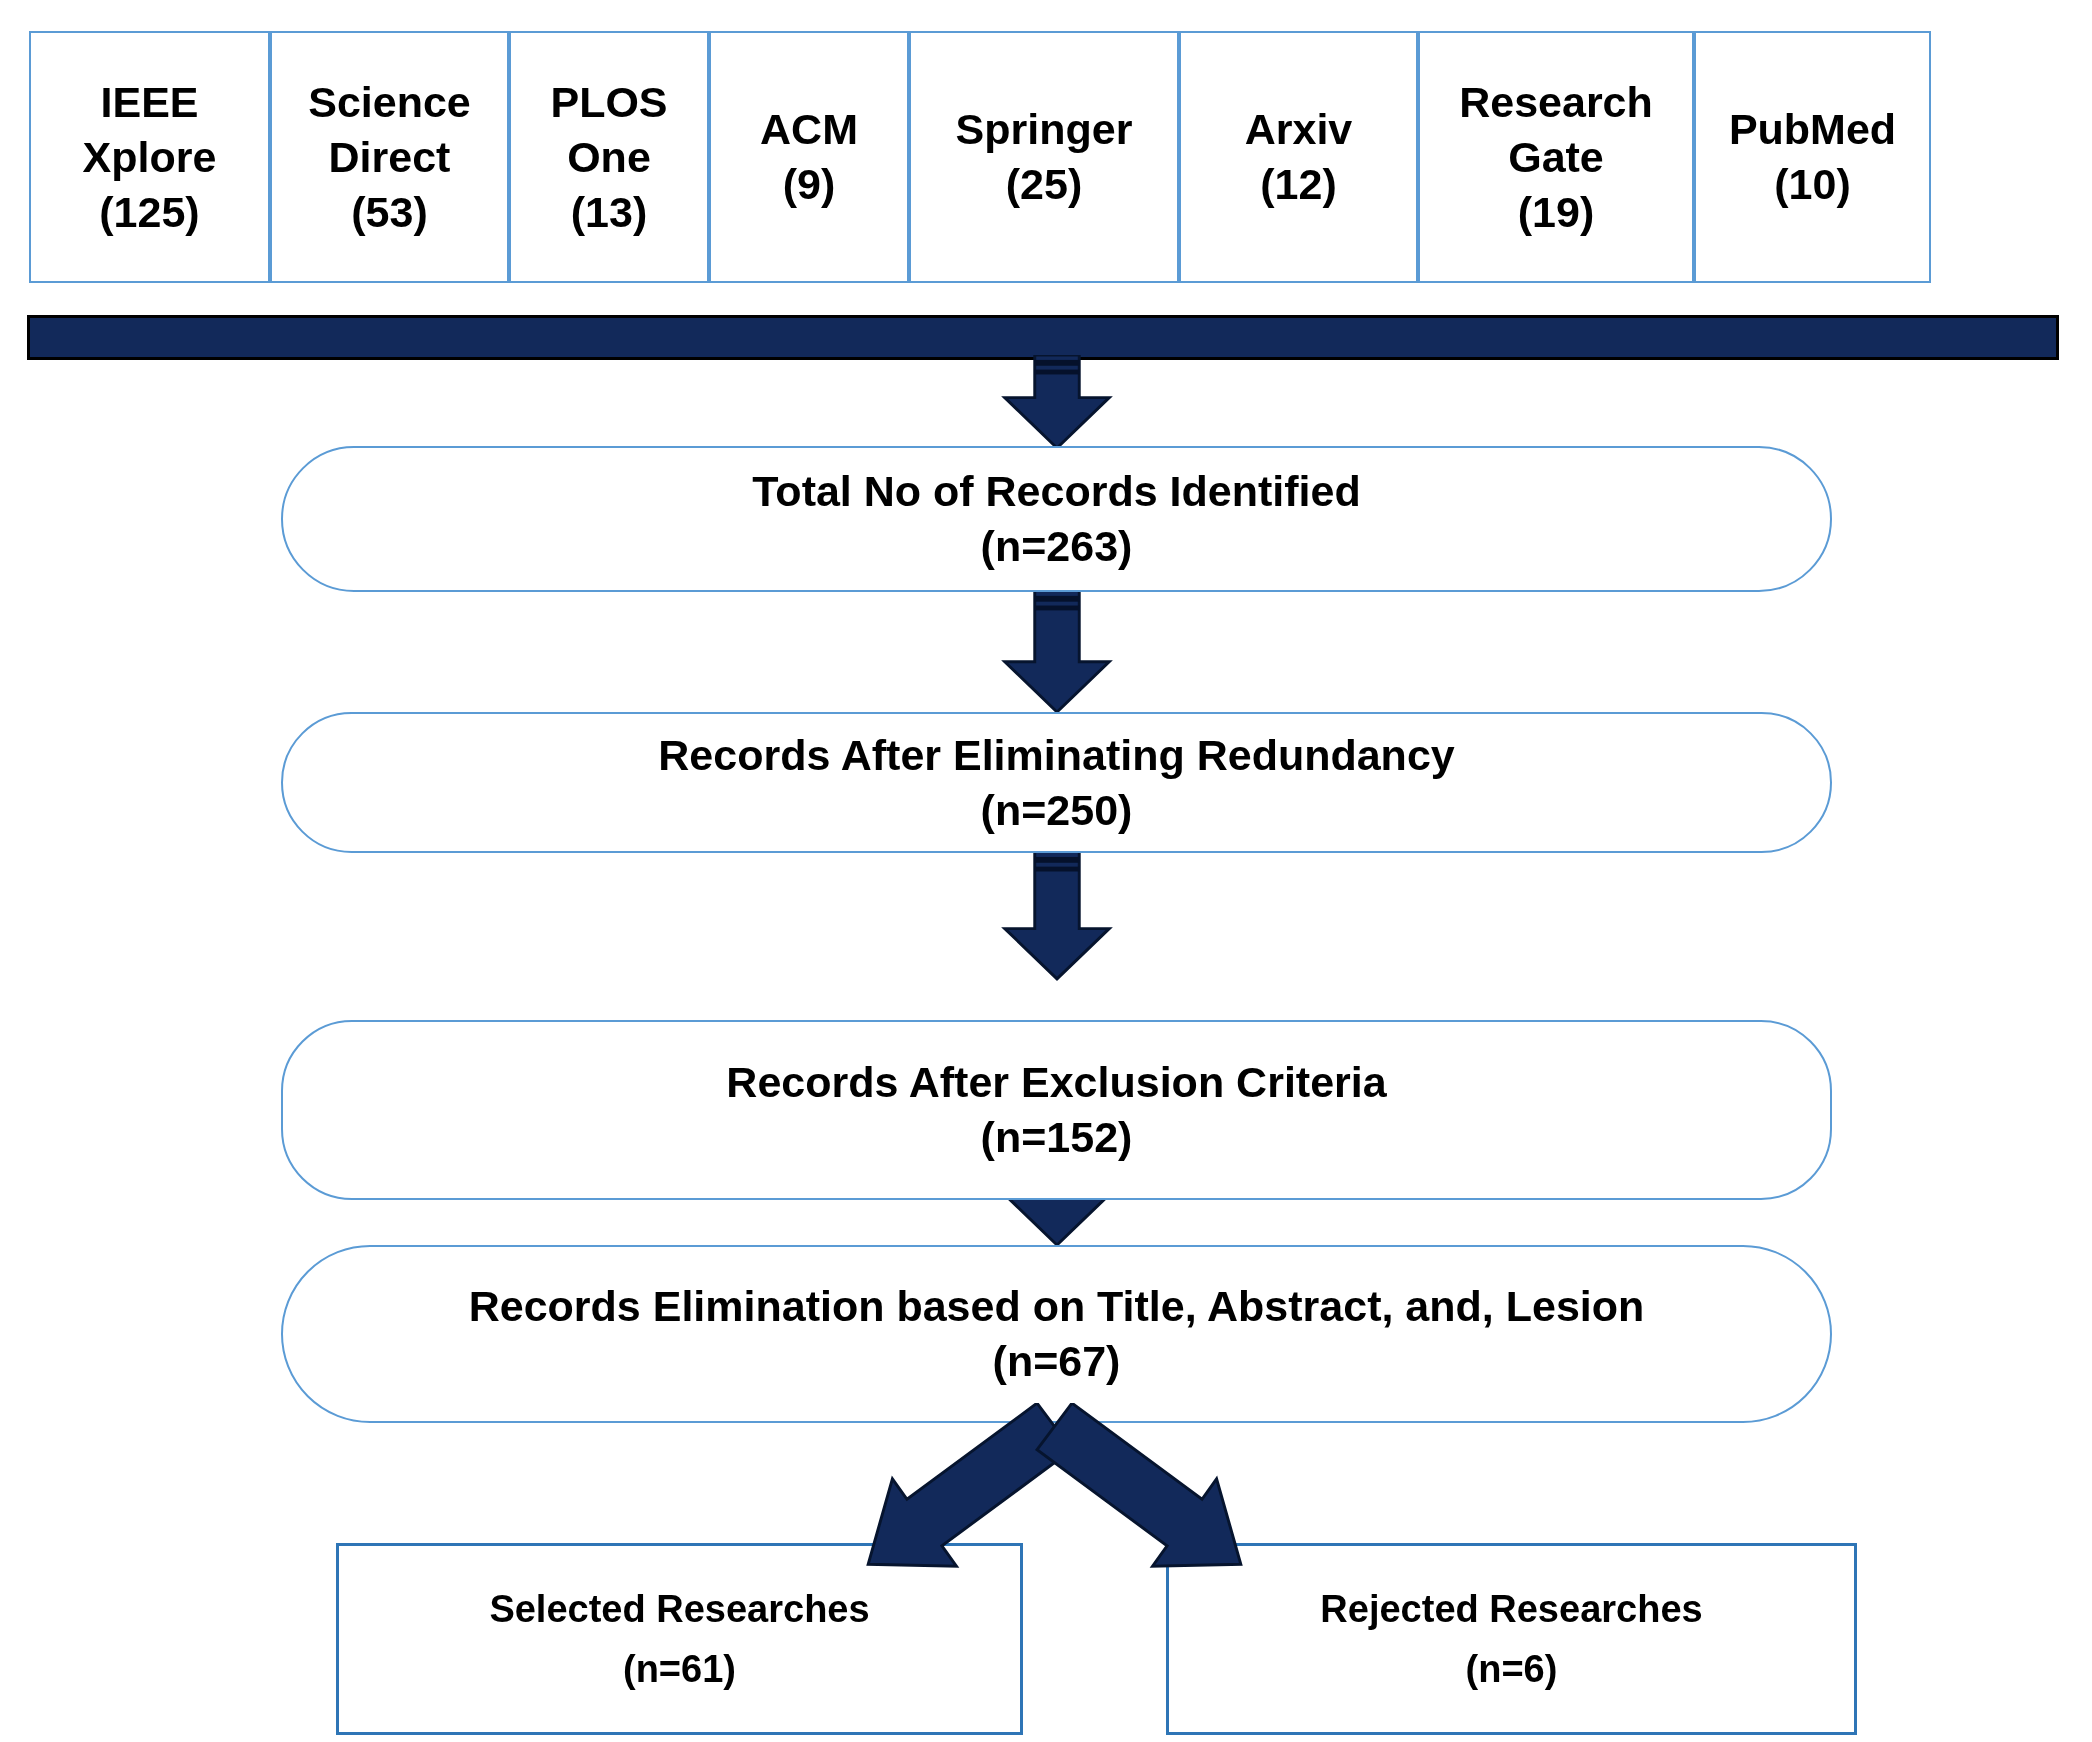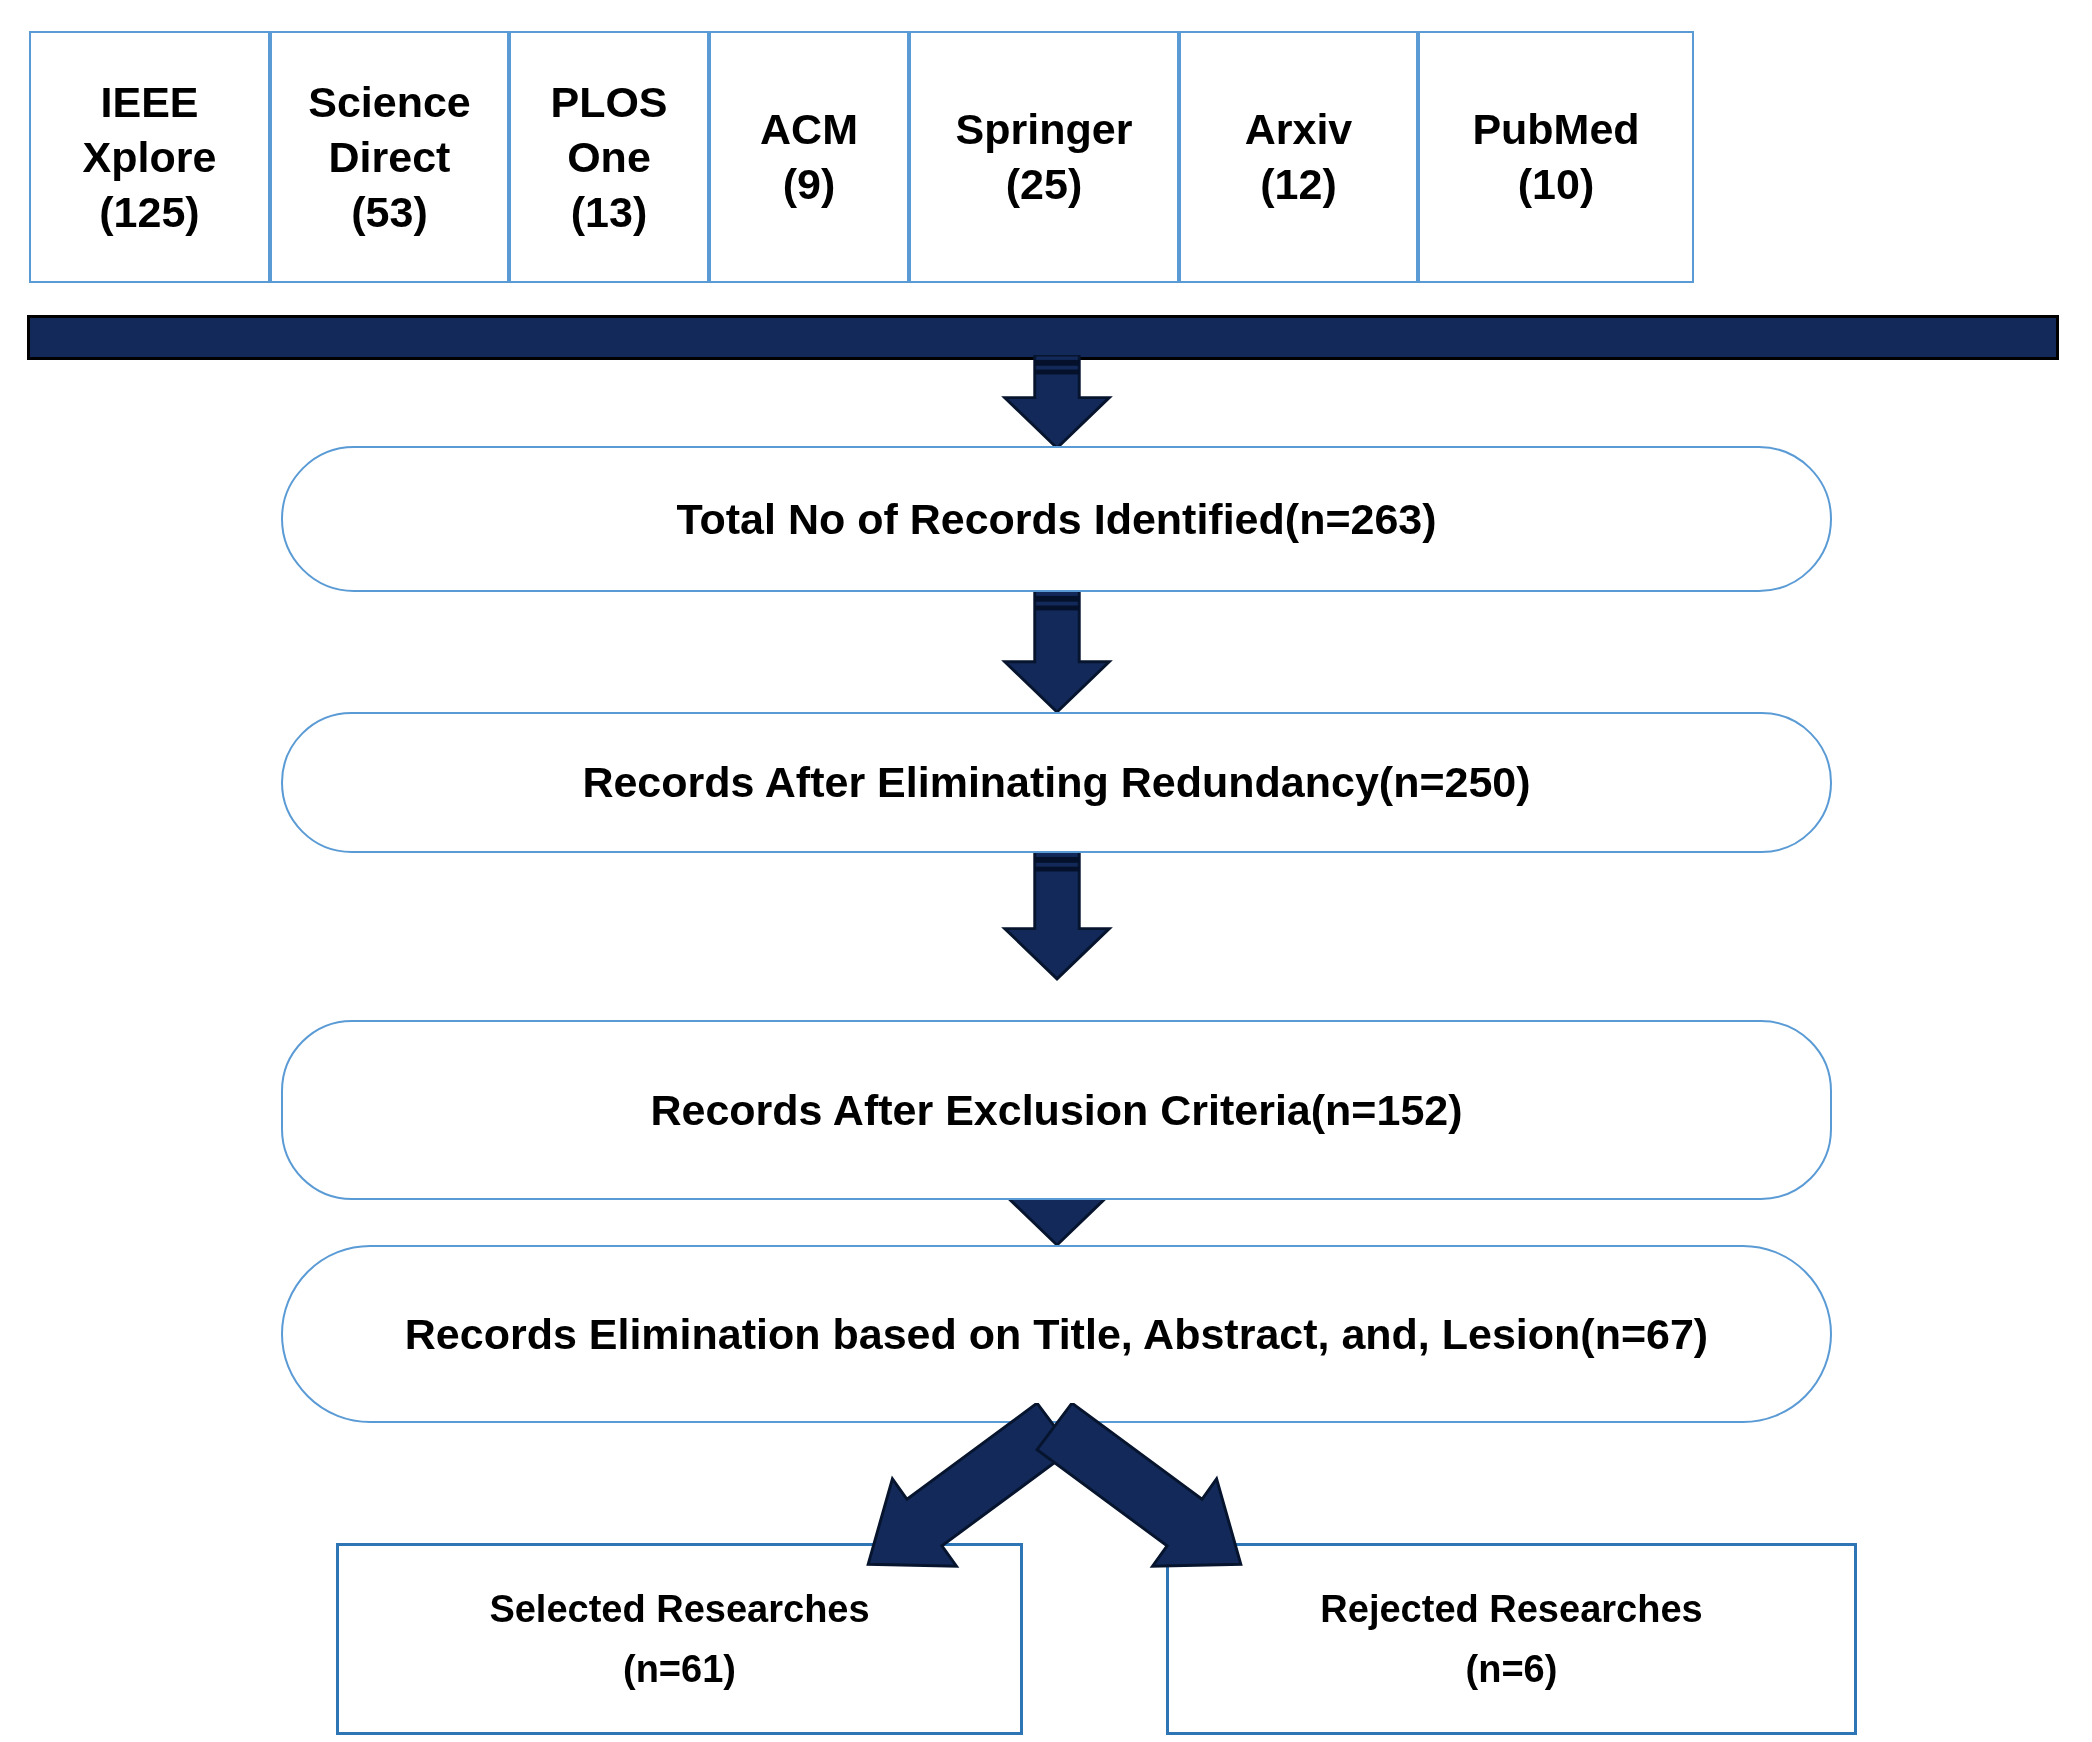--- a/index.html
+++ b/index.html
@@ -27,21 +27,21 @@
   .src:nth-child(8){width:237px;}
   
   .bar{
     position:absolute;left:27px;top:315px;width:2032px;height:45px;
     background:#12295A;border:3.9px solid #000000;box-sizing:border-box;
   }
   
   .stage{
     position:absolute;left:281px;width:1551px;box-sizing:border-box;
     border:2.9px solid #5B9BD5;background:#ffffff;
-    display:flex;flex-direction:row;align-items:center;justify-content:center;
+    display:flex;flex-direction:column;align-items:center;justify-content:center;
     text-align:center;font-size:43px;line-height:55px;
   }
   .stage .n{font-size:43px;}
   #stage-0{top:446px;height:146px;border-radius:73px;}
   #stage-1{top:712px;height:141px;border-radius:71px;}
   #stage-2{top:1020px;height:180px;border-radius:71px;}
   #stage-3{top:1245px;height:178px;border-radius:89px;}
   
   .varrow{position:absolute;left:997px;}
   
@@ -70,20 +70,23 @@
 (53)</div>
     <div class="src">PLOS
 One
 (13)</div>
     <div class="src">ACM
 (9)</div>
     <div class="src">Springer
 (25)</div>
     <div class="src">Arxiv
 (12)</div>
+    <div class="src">Research
+Gate
+(19)</div>
     <div class="src">PubMed
 (10)</div>
   </div>
 
   <div class="bar"></div>
 
   <svg class="varrow" style="top:355px" width="120" height="95" viewBox="0 0 124 98">
     <polygon points="39,0 39,44 8,44 62,96 116,44 85,44 85,0" fill="#12295A" stroke="#06142E" stroke-width="3"></polygon>
     <rect x="39" y="5" width="46" height="6" fill="#05112B"></rect>
     <rect x="39" y="15" width="46" height="5" fill="#05112B"></rect>

